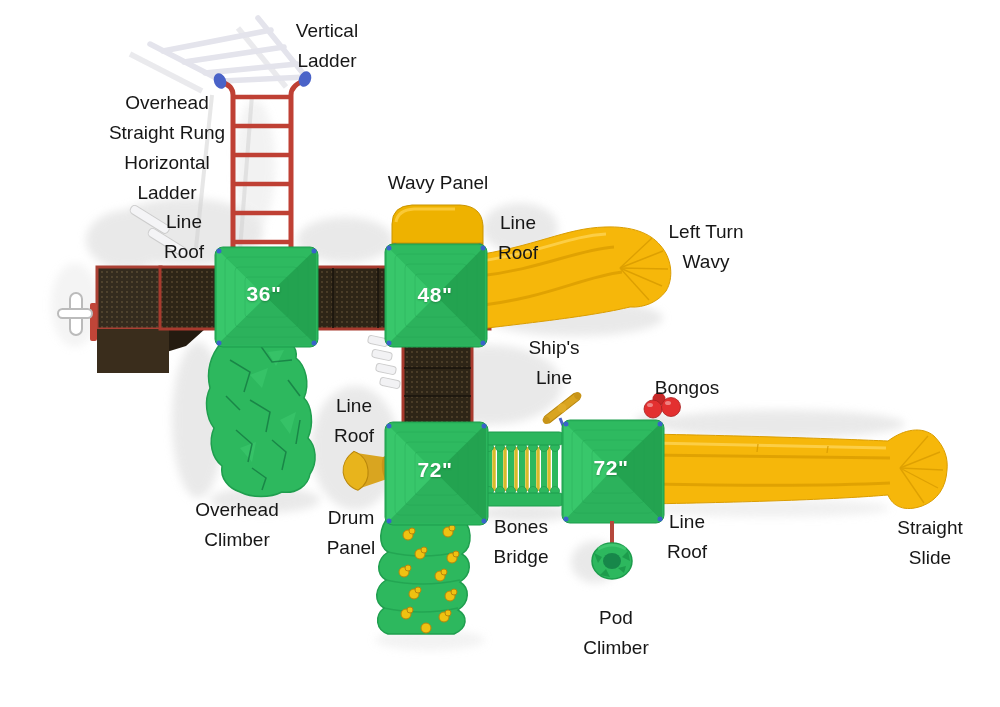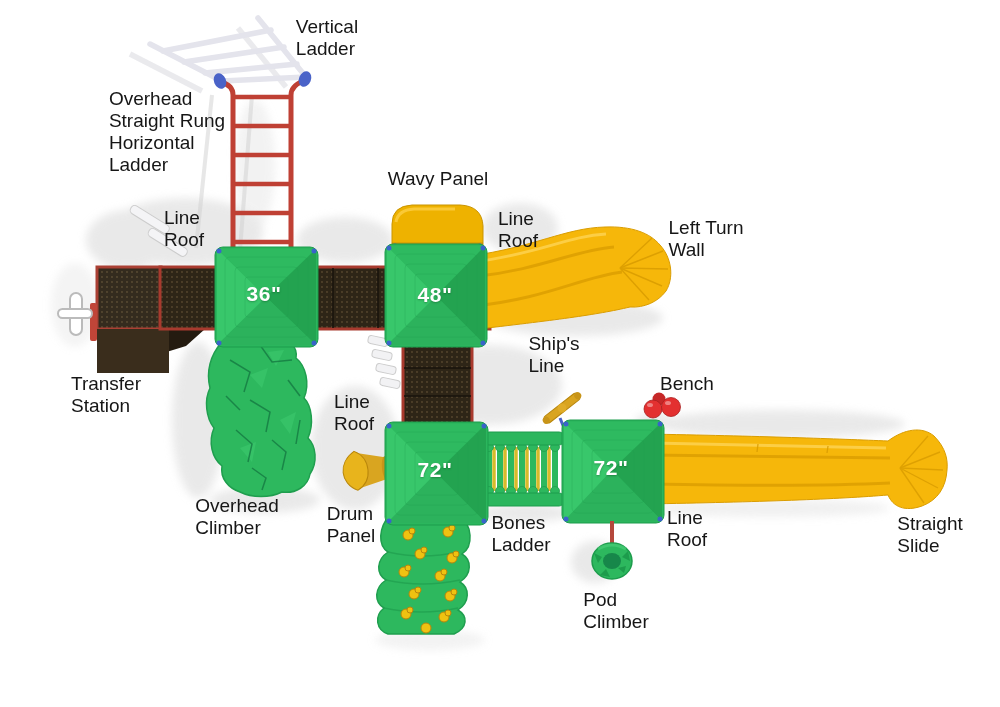--- a/index.html
+++ b/index.html
@@ -3,22 +3,22 @@
 <meta charset="utf-8">
 <style>
   html,body{margin:0;padding:0;background:#ffffff;}
   .stage{
     position:relative;width:1000px;height:707px;background:#ffffff;overflow:hidden;
     font-family:"Liberation Sans","DejaVu Sans",sans-serif;
   }
   .stage svg{position:absolute;left:0;top:0;}
   .label{
     position:absolute;transform:translateX(-50%);
-    white-space:pre-line;
-    font-size:19px;line-height:22px;color:#161616;
+    white-space:pre-line;text-align:center;
+    font-size:19px;line-height:30px;color:#161616;
   }
   .roof-size{
     position:absolute;transform:translate(-50%,-50%);
     font-size:21px;font-weight:bold;color:#ffffff;letter-spacing:.5px;
     text-shadow:0 1px 2px rgba(0,60,20,.35);
   }
 </style>
 </head>
 <body>
 
@@ -390,37 +390,35 @@
   <div class="label" style="left:167px;top:88px">Overhead
 Straight Rung
 Horizontal
 Ladder</div>
   <div class="label" style="left:438px;top:168px">Wavy Panel</div>
   <div class="label" style="left:184px;top:207px">Line
 Roof</div>
   <div class="label" style="left:518px;top:208px">Line
 Roof</div>
   <div class="label" style="left:706px;top:217px">Left Turn
-Wall</div>
+Wavy</div>
   <div class="label" style="left:554px;top:333px">Ship's
 Line</div>
-  <div class="label" style="left:687px;top:373px">Bench</div>
-  <div class="label" style="left:106px;top:373px">Transfer
-Station</div>
+  <div class="label" style="left:687px;top:373px">Bongos</div>
   <div class="label" style="left:354px;top:391px">Line
 Roof</div>
   <div class="label" style="left:237px;top:495px">Overhead
 Climber</div>
   <div class="label" style="left:351px;top:503px">Drum
 Panel</div>
   <div class="label" style="left:521px;top:512px">Bones
-Ladder</div>
+Bridge</div>
   <div class="label" style="left:687px;top:507px">Line
 Roof</div>
-  <div class="label" style="left:616px;top:589px">Pod
+  <div class="label" style="left:616px;top:603px">Pod
 Climber</div>
   <div class="label" style="left:930px;top:513px">Straight
 Slide</div>
 
   <div class="roof-size" style="left:264px;top:294px">36"</div>
   <div class="roof-size" style="left:435px;top:295px">48"</div>
   <div class="roof-size" style="left:435px;top:470px">72"</div>
   <div class="roof-size" style="left:611px;top:468px">72"</div>
 </div>
 

